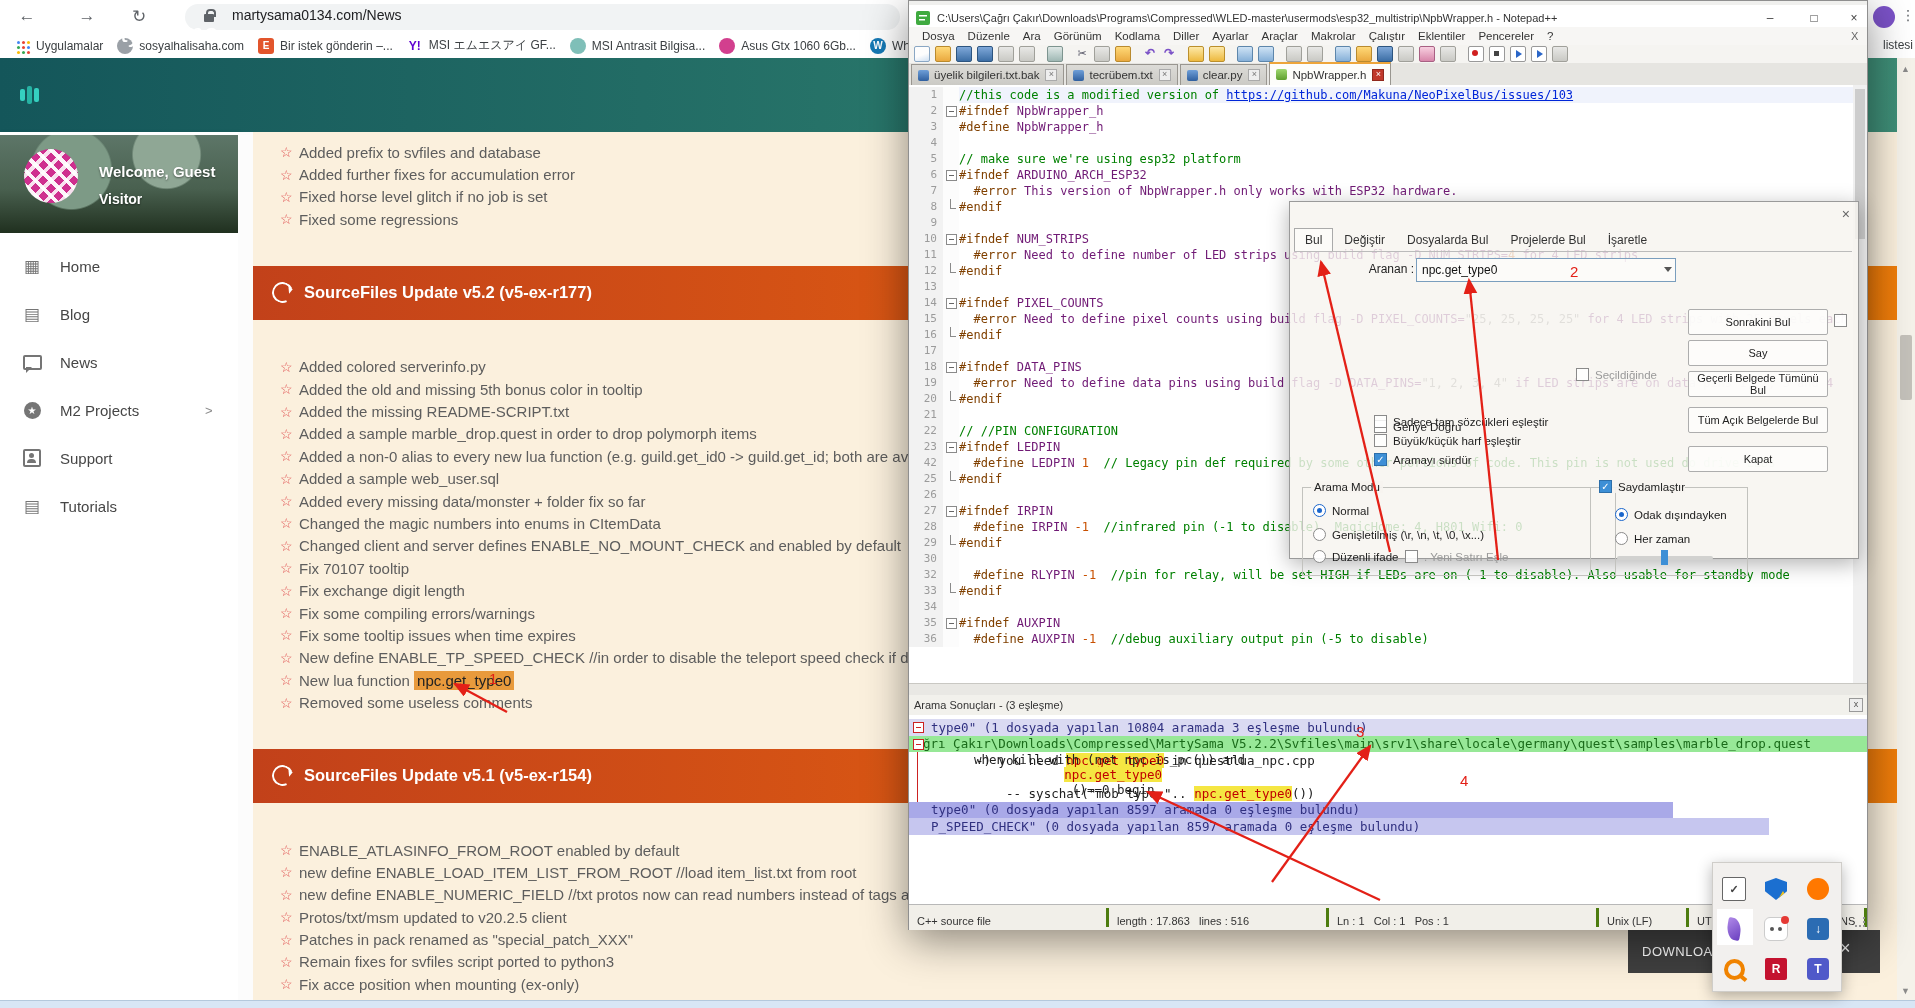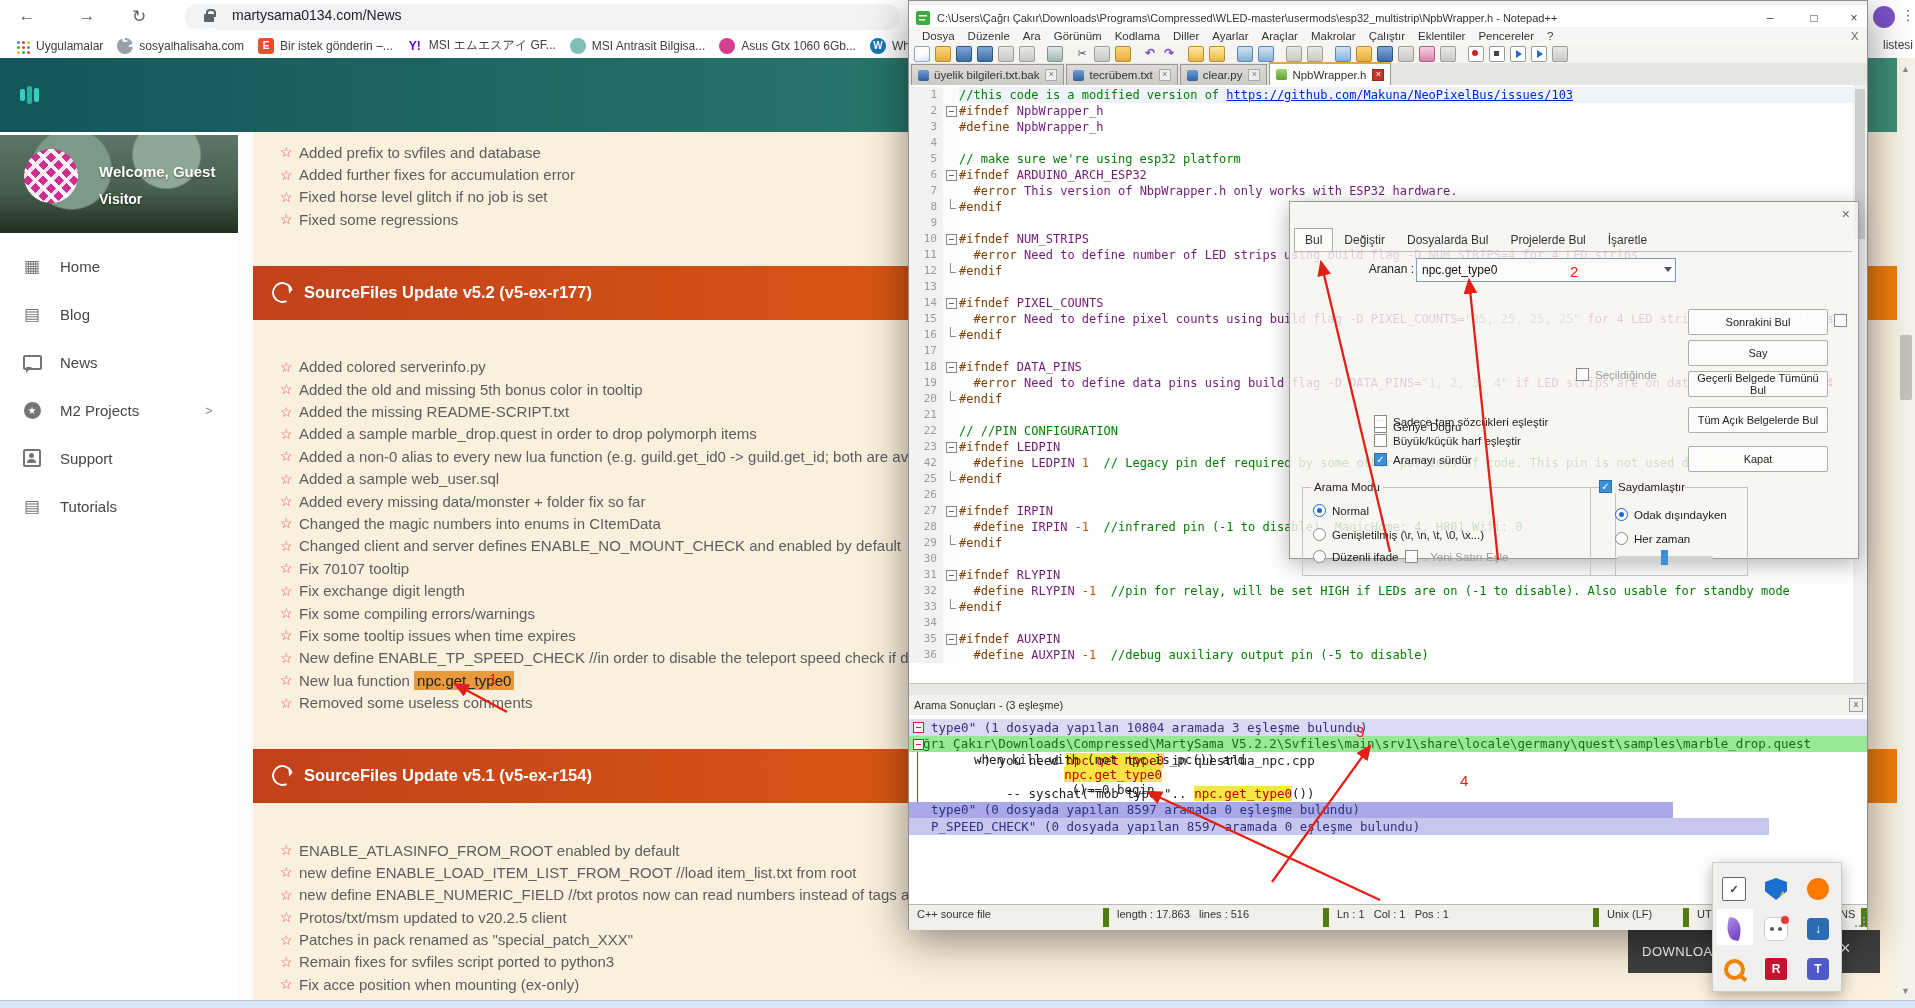--- a/index.html
+++ b/index.html
@@ -169,21 +169,21 @@
         font-family:"DejaVu Sans Mono",monospace;font-size:12.5px;}
   .rbg-lav{background:#dadaf2;width:958px;} .rbg-grn{background:#97e897;width:958px;}
   .rbg-sel{background:#a9a9e8;width:742px;} .rbg-lav2{background:#c6c6ef;width:838px;}
   .rk-hdr{color:#303080;} .rk-path{color:#1a6b1a;} .rk-t{color:#202020;}
   .rk-m{color:#c00000;background:#f5e642;}
   .rfold{position:absolute;left:4px;width:9px;height:9px;border:1px solid #cc2222;background:
         linear-gradient(#cc2222 0 0) center/5px 1px no-repeat,#fff;}
   #rbracket{position:absolute;left:8px;top:26px;width:20px;height:64px;border-left:1px solid #cc2222;border-bottom:1px solid #cc2222;}
   
   #nstatus{position:absolute;left:0;top:903px;width:958px;height:25px;background:#f1efe9;border-top:1px solid #b8b8b8;display:flex;align-items:center;}
-  .sseg{height:19px;border-right:6px solid #4d7c0f;display:flex;align-items:flex-start;box-sizing:border-box;}
+  .sseg{height:19px;border-right:3px solid #4d7c0f;display:flex;align-items:flex-end;box-sizing:border-box;}
   .sseg span{font-size:11px;color:#333;margin-left:8px;white-space:pre;}
   #grip{position:absolute;left:946px;top:916px;width:8px;height:8px;border-right:2px dotted #999;border-bottom:2px dotted #999;}
   
   #tray{position:absolute;left:1712px;top:862px;width:128px;height:128px;background:#f2f0ee;border:1px solid #cfcdc9;box-shadow:0 4px 14px rgba(0,0,0,.3);}
   .tcell{position:absolute;width:28px;height:28px;display:flex;align-items:center;justify-content:center;}
   .tsel{position:absolute;left:4px;top:46px;width:36px;height:36px;background:#fff;}
   .ti{width:22px;height:22px;border-radius:4px;display:flex;align-items:center;justify-content:center;color:#fff;font-size:12px;font-weight:bold;position:relative;}
   .t-usb{background:#fff;border:1.5px solid #666;color:#444;border-radius:2px;font-size:11px;}
   .t-def{background:#1b6fd0;clip-path:polygon(50% 0,100% 18%,100% 60%,50% 100%,0 60%,0 18%);}
   .t-def::after{content:"";position:absolute;right:-2px;bottom:-1px;border-left:6px solid transparent;border-right:6px solid transparent;border-bottom:10px solid #f5c518;}
@@ -687,27 +687,20 @@
               <span class="fend"></span>
             </span>
             <span class="lcode"><span class="k-pre">#endif</span></span>
           </div>
           <div class="cl">
             <span class="lnum">30</span>
             <span class="lfold"></span>
             <span class="lcode"></span>
           </div>
           <div class="cl">
-            <span class="lnum">31</span>
-            <span class="lfold">
-              <span class="fbox"></span>
-            </span>
-            <span class="lcode"><span class="k-pre">#ifndef</span><span class="k-id"> RLYPIN</span></span>
-          </div>
-          <div class="cl">
             <span class="lnum">32</span>
             <span class="lfold"></span>
             <span class="lcode"><span class="k-id">  </span><span class="k-pre">#define</span><span class="k-id"> RLYPIN </span><span class="k-num">-1</span><span class="k-id">  </span><span class="k-com">//pin for relay, will be set HIGH if LEDs are on (-1 to disable). Also usable for standby mode</span></span>
           </div>
           <div class="cl">
             <span class="lnum">33</span>
             <span class="lfold">
               <span class="fend"></span>
             </span>
             <span class="lcode"><span class="k-pre">#endif</span></span>

